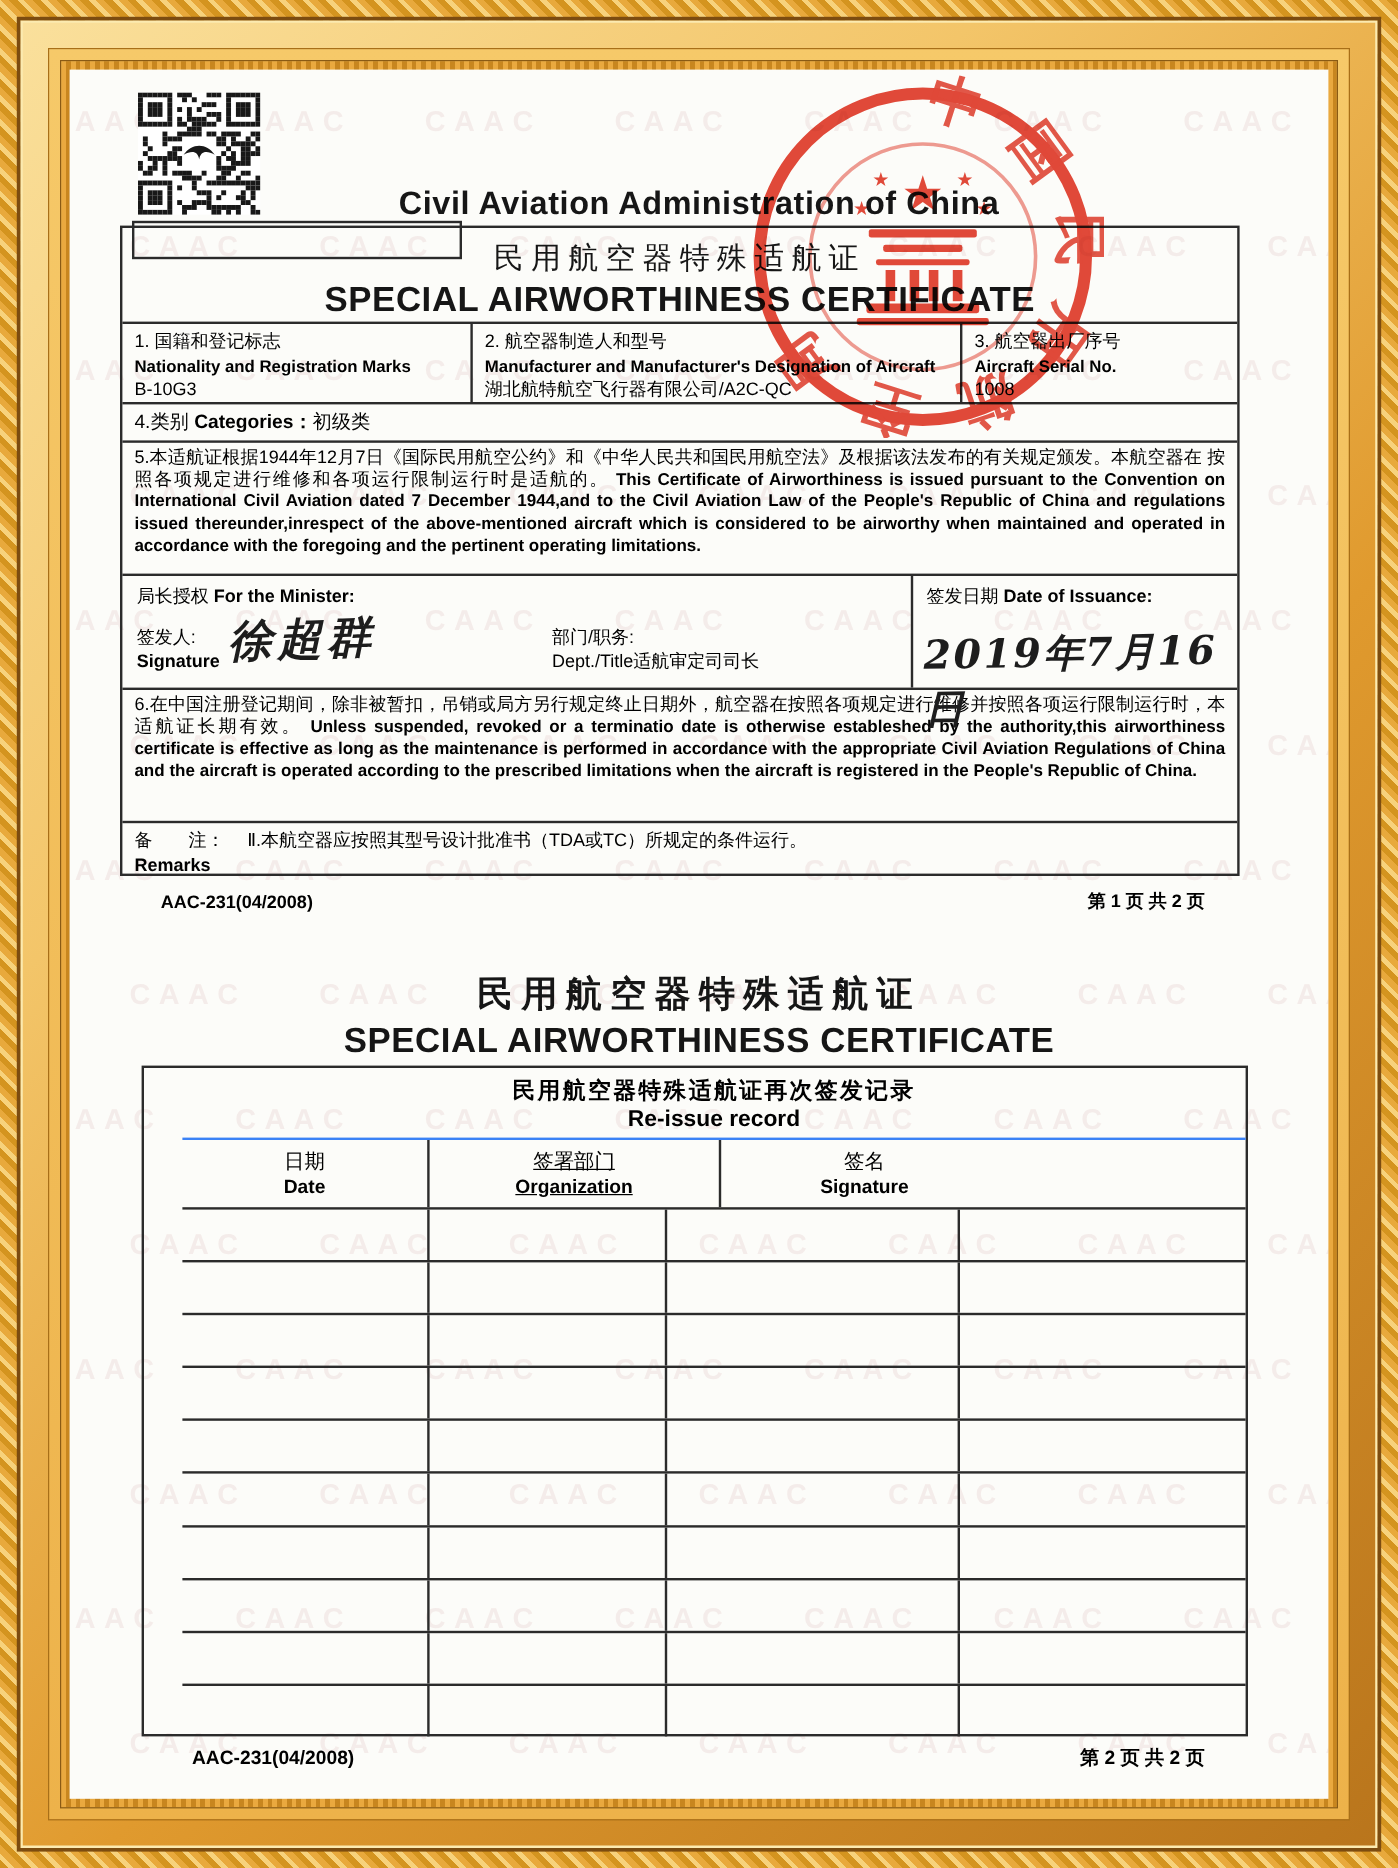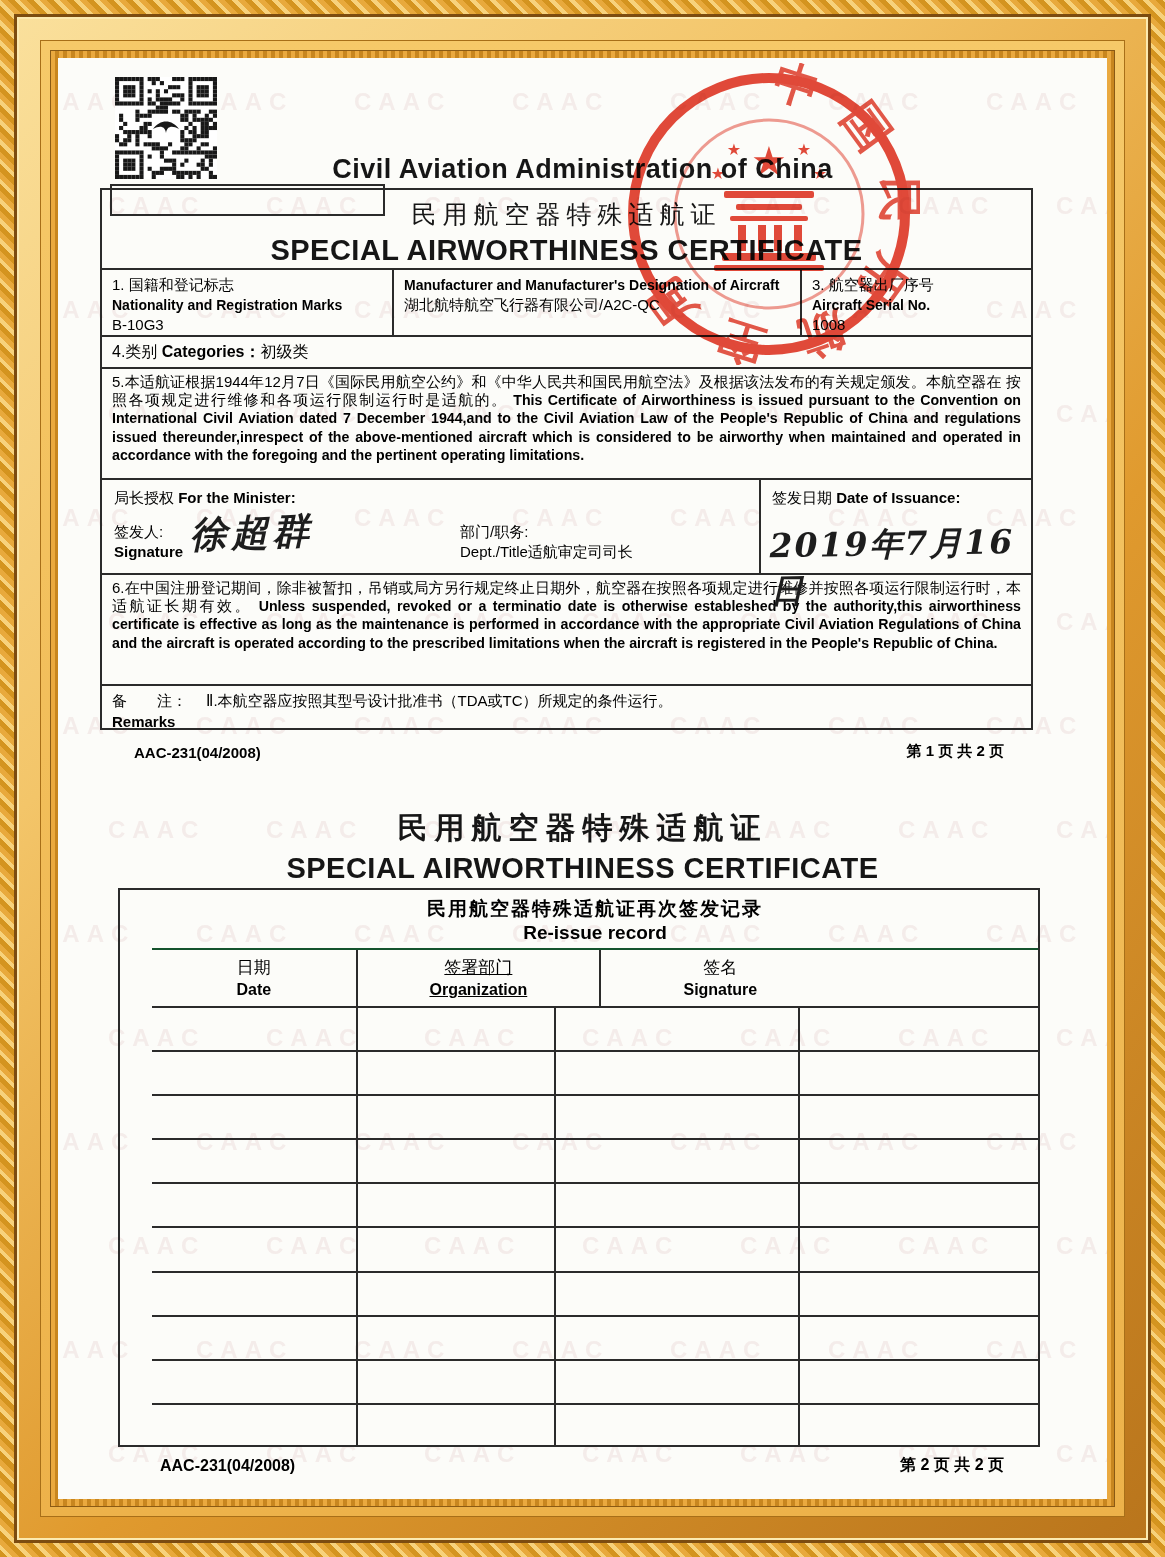--- a/index.html
+++ b/index.html
@@ -65,21 +65,21 @@
     background:rgba(255,255,255,0.0);}
 
   .foot{font-size:15px;font-weight:bold;}
 
   
   .p2-cn{left:0;right:0;top:750px;font-size:30px;font-weight:600;letter-spacing:7px;}
   .p2-en{left:0;right:0;top:794px;font-size:29px;font-weight:bold;letter-spacing:0.5px;}
   .t2{left:60px;top:830px;width:922px;height:559px;border:2px solid #2b2b2b;padding-left:32px;}
   .t2-cap1{height:32px;padding-top:6px;font-size:19px;font-weight:600;text-align:center;letter-spacing:2px;}
   .t2-cap2{height:26px;font-size:19px;font-weight:bold;text-align:center;}
-  .t2-hrow{display:flex;height:58px;border-top:2px solid #14532d;}
+  .t2-hrow{display:flex;height:58px;border-top:2px solid #3b82f6;}
   .t2 .hc{padding-top:7px;text-align:center;font-size:17px;line-height:22px;}
   .t2 .w1{width:23.2%;border-right:2px solid #2b2b2b;}
   .t2 .w2{width:22.4%;border-right:2px solid #2b2b2b;}
   .t2 .w3{width:27.5%;border-right:2px solid #2b2b2b;text-decoration:underline;}
   .t2 .w4{width:26.9%;}
   .t2-body .erow{display:flex;height:44.1px;border-top:2px solid #2b2b2b;}
   .t2 .hc .en{font-weight:bold;font-size:16px;}
 
   
   #qr{left:57px;top:19px;width:102px;height:102px;}
@@ -495,20 +495,21 @@
           <div class="abs ctr ink cert-en">SPECIAL AIRWORTHINESS CERTIFICATE</div>
         </div>
 
         <div class="r1 rowline">
           <div class="cell c1">
             <div>1. 国籍和登记标志</div>
             <div class="lab-en">Nationality and Registration Marks</div>
             <div>B-10G3</div>
           </div>
           <div class="cell c2">
+            <div>2. 航空器制造人和型号</div>
             <div class="lab-en">Manufacturer and Manufacturer's Designation of Aircraft</div>
             <div>湖北航特航空飞行器有限公司/A2C-QC</div>
           </div>
           <div class="cell c3">
             <div>3. 航空器出厂序号</div>
             <div class="lab-en">Aircraft Serial No.</div>
             <div>1008</div>
           </div>
         </div>
 

